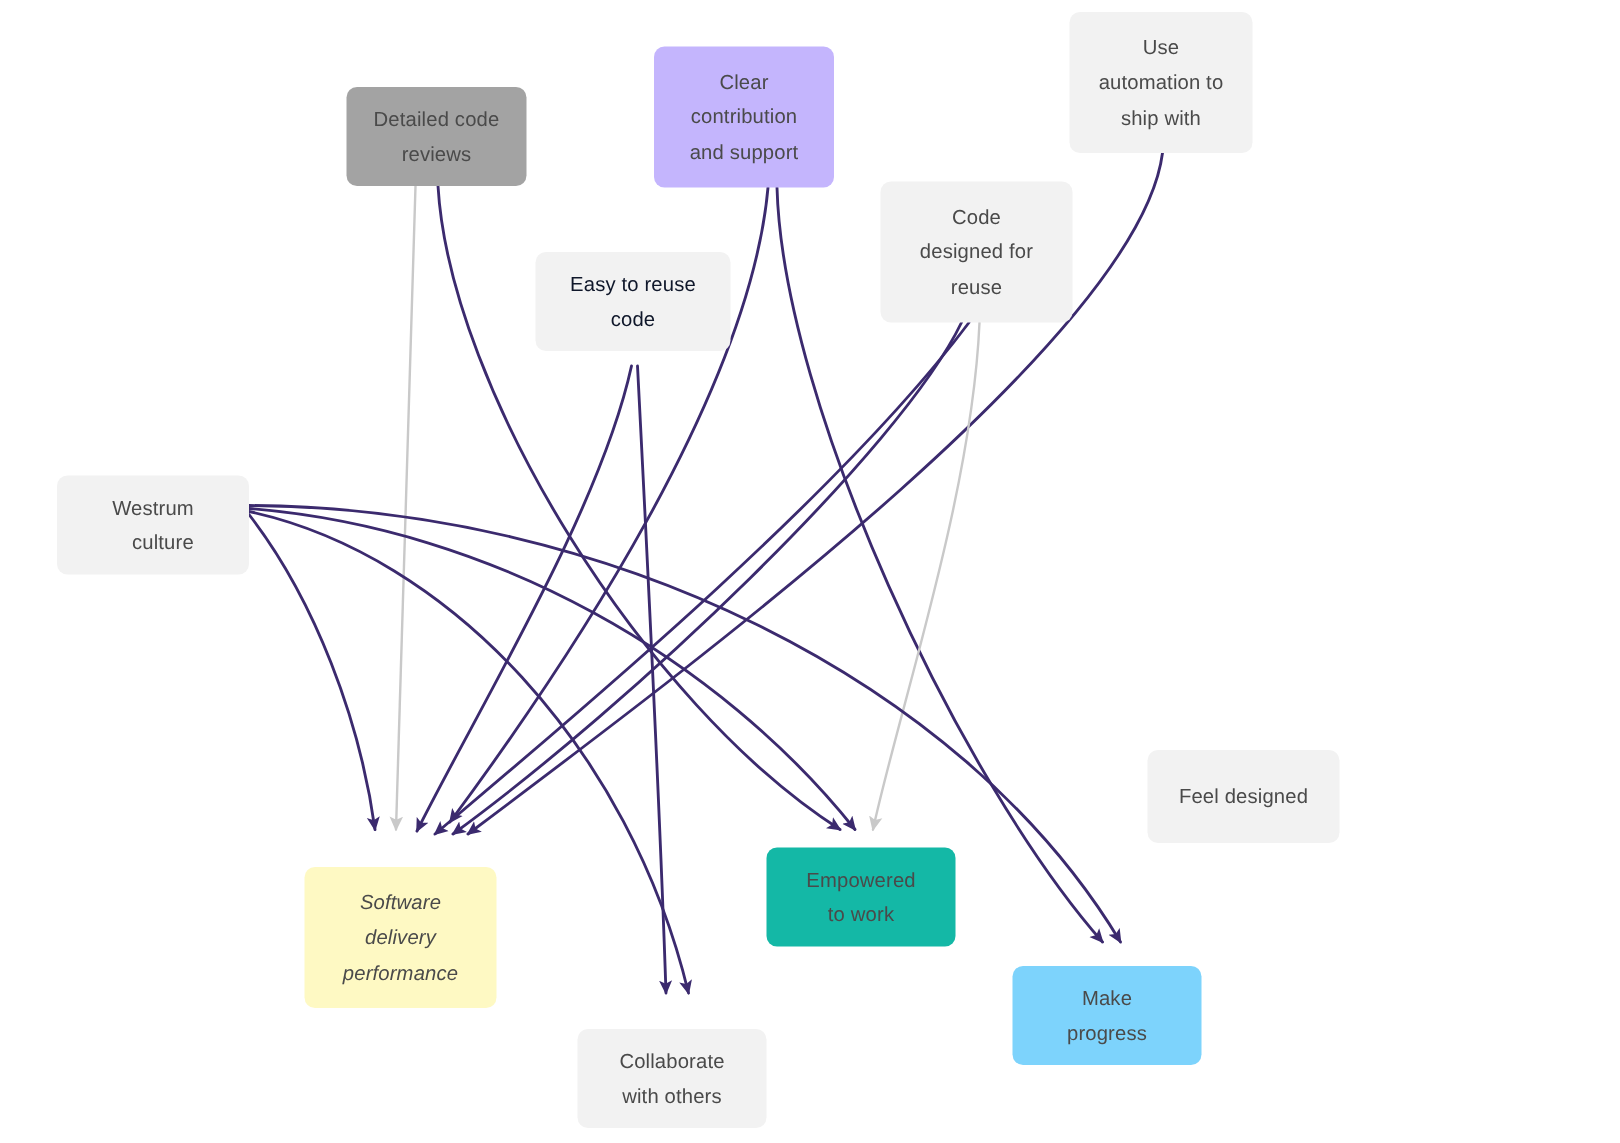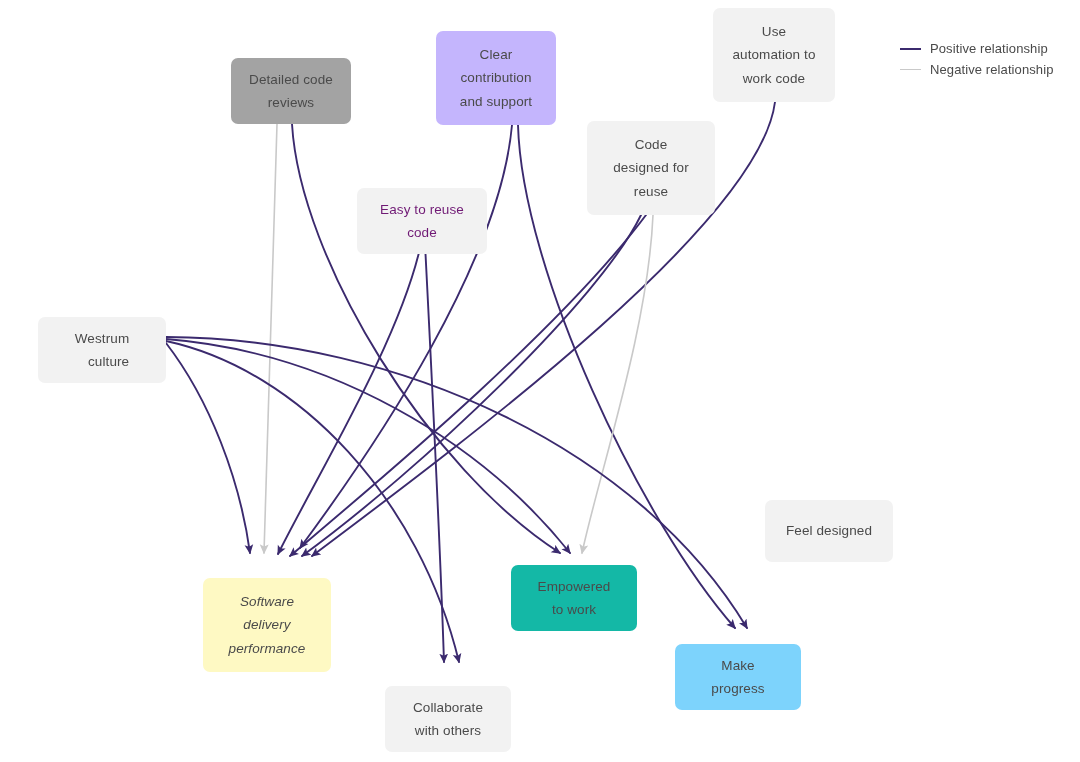--- a/index.html
+++ b/index.html
@@ -115,28 +115,28 @@
 reviews</span>
       </div>
       <div class="node" style="left: 436px; top: 31px; width: 120px; height: 94px; background: #c4b5fd; color: rgb(74, 74, 74);">
         <span class="node-label">Clear
 contribution
 and support</span>
       </div>
       <div class="node" style="left: 713px; top: 8px; width: 122px; height: 94px; background: rgb(242, 242, 242); color: rgb(74, 74, 74);">
         <span class="node-label">Use
 automation to
-work code</span>
+ship with</span>
       </div>
       <div class="node" style="left: 587px; top: 121px; width: 128px; height: 94px; background: rgb(242, 242, 242); color: rgb(74, 74, 74);">
         <span class="node-label">Code
 designed for
 reuse</span>
       </div>
-      <div class="node" style="left: 357px; top: 188px; width: 130px; height: 66px; background: rgb(242, 242, 242); color: #701a75;">
+      <div class="node" style="left: 357px; top: 168px; width: 130px; height: 66px; background: rgb(242, 242, 242); color: #0f172a;">
         <span class="node-label">Easy to reuse
 code</span>
       </div>
       <div class="node" style="left: 38px; top: 317px; width: 128px; height: 66px; background: rgb(242, 242, 242); color: rgb(74, 74, 74); text-align: right;">
         <span class="node-label">Westrum
 culture</span>
       </div>
       <div class="node" style="left: 765px; top: 500px; width: 128px; height: 62px; background: rgb(242, 242, 242); color: rgb(74, 74, 74);">
         <span class="node-label">Feel designed</span>
       </div>
@@ -152,24 +152,14 @@
       <div class="node" style="left: 675px; top: 644px; width: 126px; height: 66px; background: #7dd3fc; color: rgb(74, 74, 74);">
         <span class="node-label">Make
 progress</span>
       </div>
       <div class="node" style="left: 385px; top: 686px; width: 126px; height: 66px; background: rgb(242, 242, 242); color: rgb(74, 74, 74);">
         <span class="node-label">Collaborate
 with others</span>
       </div>
     </div>
 
-  <div id="legend" style="left: 900px; top: 38px;">
-    <div class="legend-row">
-      <span class="legend-swatch positive"></span>
-      <span class="legend-text">Positive relationship</span>
-    </div>
-    <div class="legend-row">
-      <span class="legend-swatch negative"></span>
-      <span class="legend-text">Negative relationship</span>
-    </div>
-  </div>
 
 </div>
 
 </body></html>

